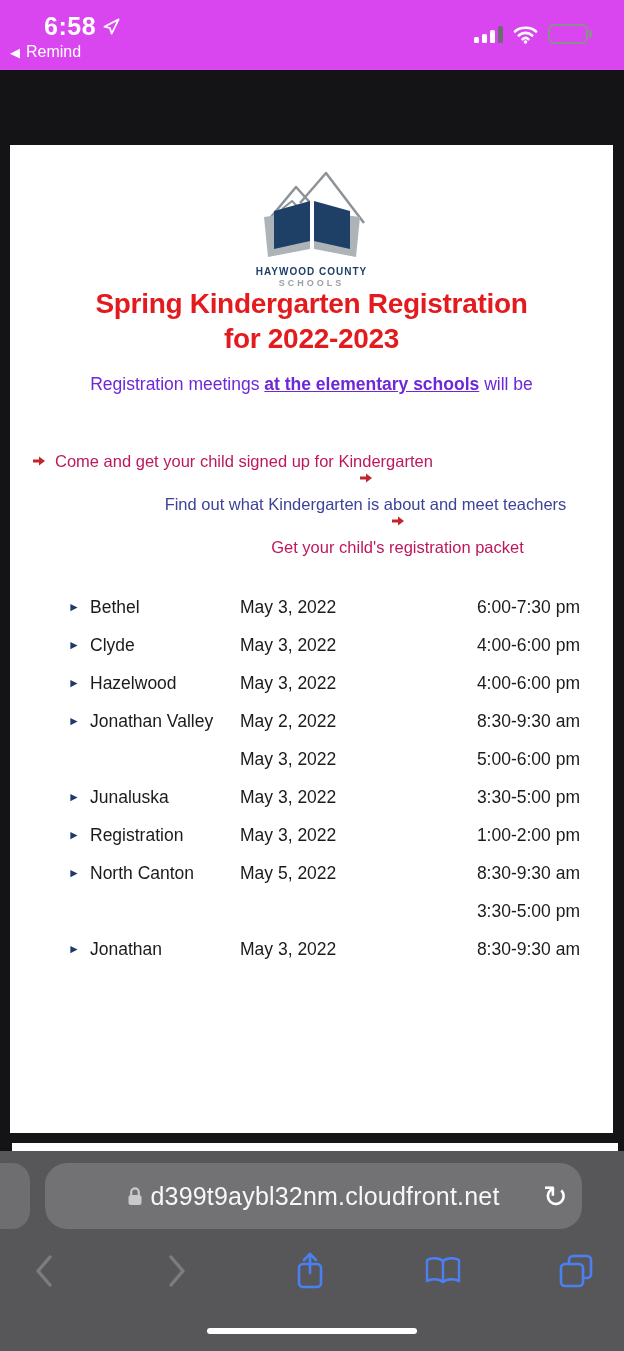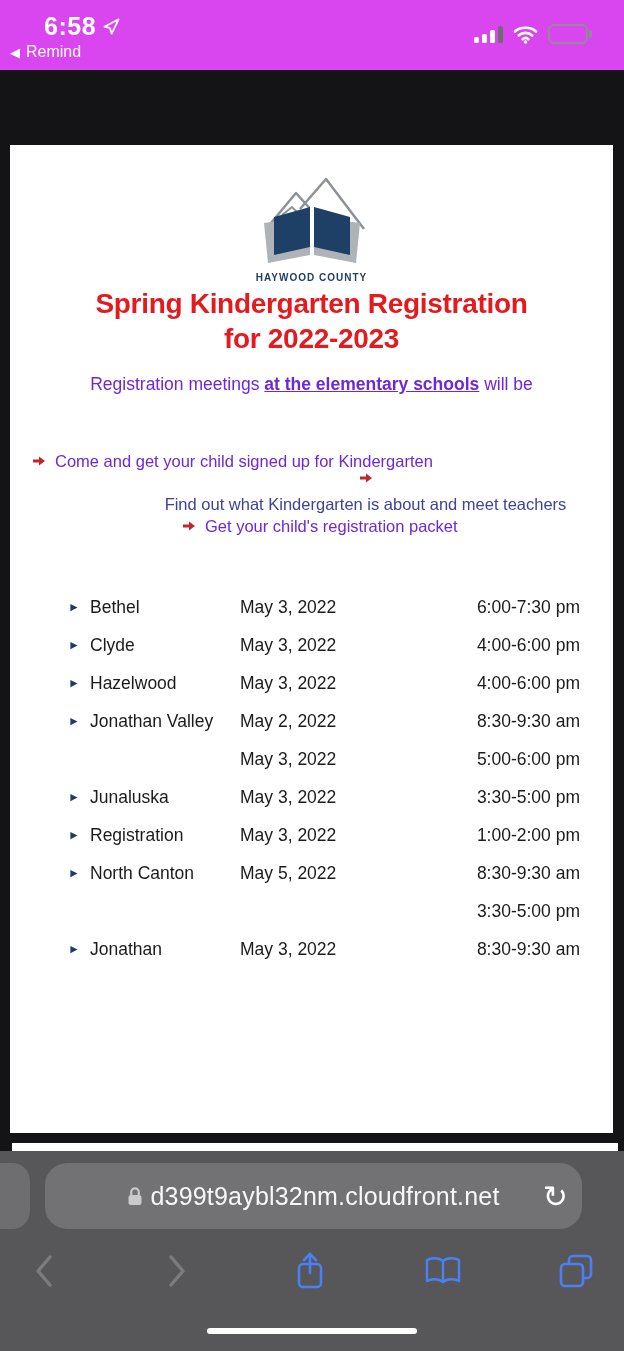--- a/index.html
+++ b/index.html
@@ -22,34 +22,34 @@
   .signal i:nth-child(1){height:6px;}
   .signal i:nth-child(2){height:9px;}
   .signal i:nth-child(3){height:13px;}
   .signal i:nth-child(4){height:17px;background:#6d6d71;}
   .battery{display:flex;align-items:center;}
   .battery .shell{width:40px;height:20px;border:2px solid #8e8e92;border-radius:6px;padding:2px;box-sizing:border-box;}
   .battery .fill{width:46%;height:100%;background:#fff;border-radius:3px;}
   .battery .tip{width:3px;height:8px;background:#8e8e92;border-radius:0 2px 2px 0;margin-left:1px;}
   
   .page{position:absolute;left:10px;top:145px;width:603px;height:988px;background:#ffffff;}
-  .logo{position:absolute;top:26px;left:0;width:100%;text-align:center;}
+  .logo{position:absolute;top:20px;left:0;width:100%;text-align:center;}
   .logo-line1{font-size:10px;font-weight:700;color:#1e3f66;letter-spacing:1px;margin-top:1px;}
   .logo-line2{font-size:9px;font-weight:600;color:#9aa0a5;letter-spacing:3px;margin-top:1px;}
   .doc-title{position:absolute;top:141px;left:0;width:100%;text-align:center;
     color:#e31b1e;font-size:28px;font-weight:800;line-height:35px;letter-spacing:-.3px;}
   .doc-intro{position:absolute;top:227px;left:0;width:100%;text-align:center;
     color:#6d28d9;font-size:17.5px;line-height:25px;}
   .doc-intro .emph{font-weight:700;text-decoration:underline;}
   .bullet-list{position:absolute;top:305px;left:0;width:100%;font-size:16.5px;line-height:22px;}
   .bullet-item{display:flex;align-items:center;gap:9px;margin-bottom:0;}
   .bullet-item.b1{padding-left:22px;}
   .bullet-item.b2{padding-left:108px;}
-  .bullet-item.b3{padding-left:172px;}
-  .b-red{color:#6d28d9;}
+  .bullet-item.b3{padding-left:172px;flex-direction:column;}
+  .b-red{color:#be185d;}
   .b-blue{color:#3c4399;flex-direction:column;}
   .arrow-icon{flex:0 0 auto;display:inline-flex;}
   
   .schedule{position:absolute;top:443px;left:0;width:100%;}
   .s-row{display:grid;grid-template-columns:22px 150px 170px 1fr;
     padding:0 33px 0 58px;height:38px;align-items:center;
     color:#1b1b1b;font-size:17.5px;}
   .s-bullet{color:#1f3a68;font-size:12px;line-height:1;}
   .s-row.cont .s-bullet{visibility:hidden;}
   .s-time{text-align:right;}
@@ -121,20 +121,21 @@
 
       <polygon points="58,46 12,52 16,92 58,84" fill="#aeb3b8"></polygon>
       <polygon points="62,46 108,52 104,92 62,84" fill="#aeb3b8"></polygon>
 
       <polygon points="58,36 22,46 22,84 58,76" fill="#1e3f66"></polygon>
       <polygon points="62,36 98,46 98,84 62,76" fill="#1e3f66"></polygon>
 
       <polygon points="58,36 62,36 62,76 58,76" fill="#ffffff"></polygon>
     </svg>
     <div class="logo-line1">HAYWOOD COUNTY</div>
+    <div class="logo-line2">SCHOOLS</div>
   </div>
 
   <div class="doc-title">
     <div>Spring Kindergarten Registration</div>
     <div>for 2022-2023</div>
   </div>
 
   <div class="doc-intro">
     <div>
       <span>Registration meetings </span><span class="emph">at the elementary schools</span><span> will be</span>

